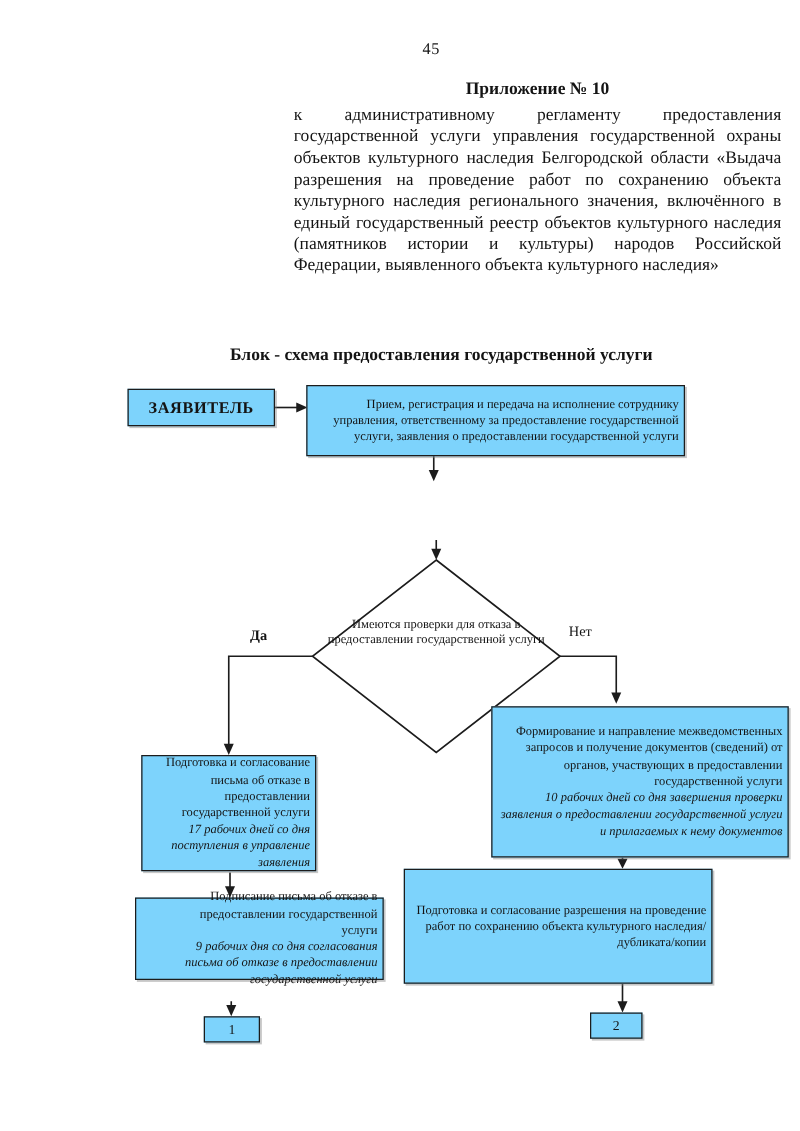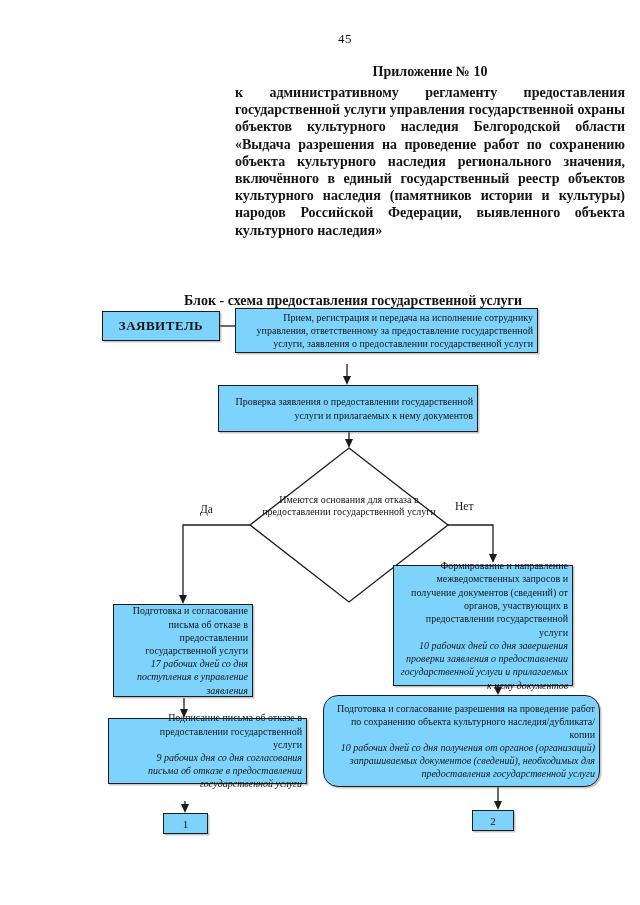--- a/index.html
+++ b/index.html
@@ -6,46 +6,46 @@
   .page{
     position:relative;width:640px;height:905px;background:#fff;
     font-family:"Liberation Serif","DejaVu Serif",serif;color:#141414;
     overflow:hidden;
   }
   .page-number{position:absolute;left:330px;top:31px;width:30px;text-align:center;
     font-size:13px;letter-spacing:0.5px;}
   .appendix-heading{position:absolute;left:235px;top:64px;width:390px;text-align:center;
     font-size:14px;font-weight:bold;}
   .appendix-text{position:absolute;left:235px;top:84px;width:390px;text-align:justify;
-    font-size:14px;font-weight:bold;line-height:17.2px;}
+    font-size:14px;font-weight:normal;line-height:17.2px;}
   .flowchart-title{position:absolute;left:133px;top:277px;width:440px;text-align:center;
-    font-size:14px;font-weight:bold;margin-top:16px;}
+    font-size:14px;font-weight:bold;}
   .lines-svg{position:absolute;left:0;top:0;width:640px;height:905px;z-index:1;pointer-events:none;}
   .box{
     position:absolute;box-sizing:border-box;background:#7dd3fc;
     border:1.4px solid #1c1c1c;box-shadow:1.5px 1.5px 0 rgba(130,130,130,0.45);
     display:flex;flex-direction:column;align-items:center;justify-content:center;
     text-align:right;z-index:2;padding:1px 4px;
   }
   .box-applicant{left:102px;top:311px;width:118px;height:30px;font-size:13px;font-weight:bold;letter-spacing:0.5px;}
-  .box-reception{left:235px;top:308px;width:303px;height:45px;font-size:10px;line-height:13px;}
+  .box-reception{left:245px;top:308px;width:303px;height:57px;font-size:10px;line-height:13px;}
   .box-check{left:218px;top:385px;width:260px;height:47px;font-size:10px;line-height:13.5px;}
   .box-refusal-prepare{left:113px;top:604px;width:140px;height:93px;font-size:10px;line-height:13.2px;}
   .box-refusal-sign{left:108px;top:718px;width:199px;height:66px;font-size:10px;line-height:13.2px;padding-left:32px;}
-  .box-interagency{left:393px;top:565px;width:180px;height:121px;font-size:10px;line-height:13.3px;}
-  .box-permit{left:323px;top:695px;width:277px;height:92px;font-size:10px;line-height:13px;border-radius:15px;}
+  .box-interagency{left:393px;top:565px;width:238px;height:121px;font-size:10px;line-height:13.3px;}
+  .box-permit{left:323px;top:695px;width:247px;height:92px;font-size:10px;line-height:13px;}
   .box-connector1{left:163px;top:813px;width:45px;height:21px;font-size:11px;}
   .box-connector2{left:472px;top:810px;width:42px;height:21px;font-size:11px;}
   .box-term{font-style:italic;}
   .diamond-label{
     position:absolute;left:259px;top:494px;width:180px;z-index:3;
     font-size:10px;line-height:12.3px;text-align:center;
   }
   .branch-label{position:absolute;z-index:2;font-size:11.5px;}
-  .label-yes{left:200px;top:503px;}
+  .label-yes{left:200px;top:503px;font-weight:bold;}
   .label-no{left:455px;top:500px;}
 </style>
 </head>
 <body>
 
 <div class="page">
 
   <div class="page-number">45</div>
 
   <div class="appendix-heading">Приложение № 10</div>
@@ -91,26 +91,23 @@
   </svg>
 
   <div class="box box-applicant">
     <span>ЗАЯВИТЕЛЬ</span>
   </div>
 
   <div class="box box-reception">
     <span>Прием, регистрация и передача на исполнение сотруднику управления, ответственному за предоставление государственной услуги, заявления о предоставлении государственной услуги</span>
   </div>
 
-  <div class="box box-check">
-    <span>Проверка заявления о предоставлении государственной услуги и прилагаемых к нему документов</span>
-  </div>
 
   <div class="diamond-label">
-    <span>Имеются основания для отказа в предоставлении государственной услуги</span>
+    <span>Имеются проверки для отказа в предоставлении государственной услуги</span>
   </div>
 
   <div class="branch-label label-yes">Да</div>
   <div class="branch-label label-no">Нет</div>
 
   <div class="box box-refusal-prepare">
     <span class="box-text">Подготовка и согласование письма об отказе в предоставлении государственной услуги</span>
     <span class="box-term">17 рабочих дней со дня поступления в управление заявления</span>
   </div>
 
@@ -119,21 +116,20 @@
     <span class="box-term">9 рабочих дня со дня согласования письма об отказе в предоставлении государственной услуги</span>
   </div>
 
   <div class="box box-interagency">
     <span class="box-text">Формирование и направление межведомственных запросов и получение документов (сведений) от органов, участвующих в предоставлении государственной услуги</span>
     <span class="box-term">10 рабочих дней со дня завершения проверки заявления о предоставлении государственной услуги и прилагаемых к нему документов</span>
   </div>
 
   <div class="box box-permit">
     <span class="box-text">Подготовка и согласование разрешения на проведение работ по сохранению объекта культурного наследия/дубликата/копии</span>
-    <span class="box-term">10 рабочих дней со дня получения от органов (организаций) запрашиваемых документов (сведений), необходимых для предоставления государственной услуги</span>
   </div>
 
   <div class="box box-connector1">
     <span>1</span>
   </div>
 
   <div class="box box-connector2">
     <span>2</span>
   </div>
 

